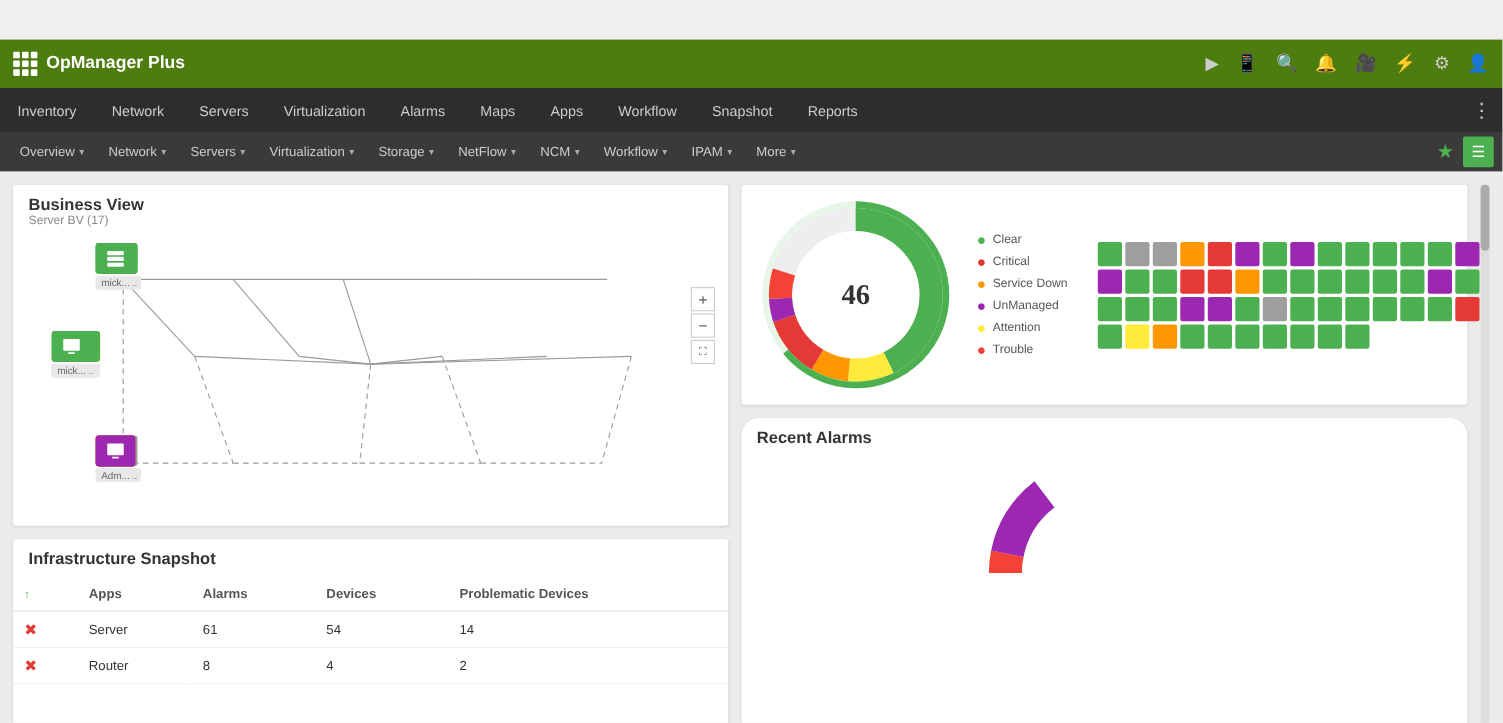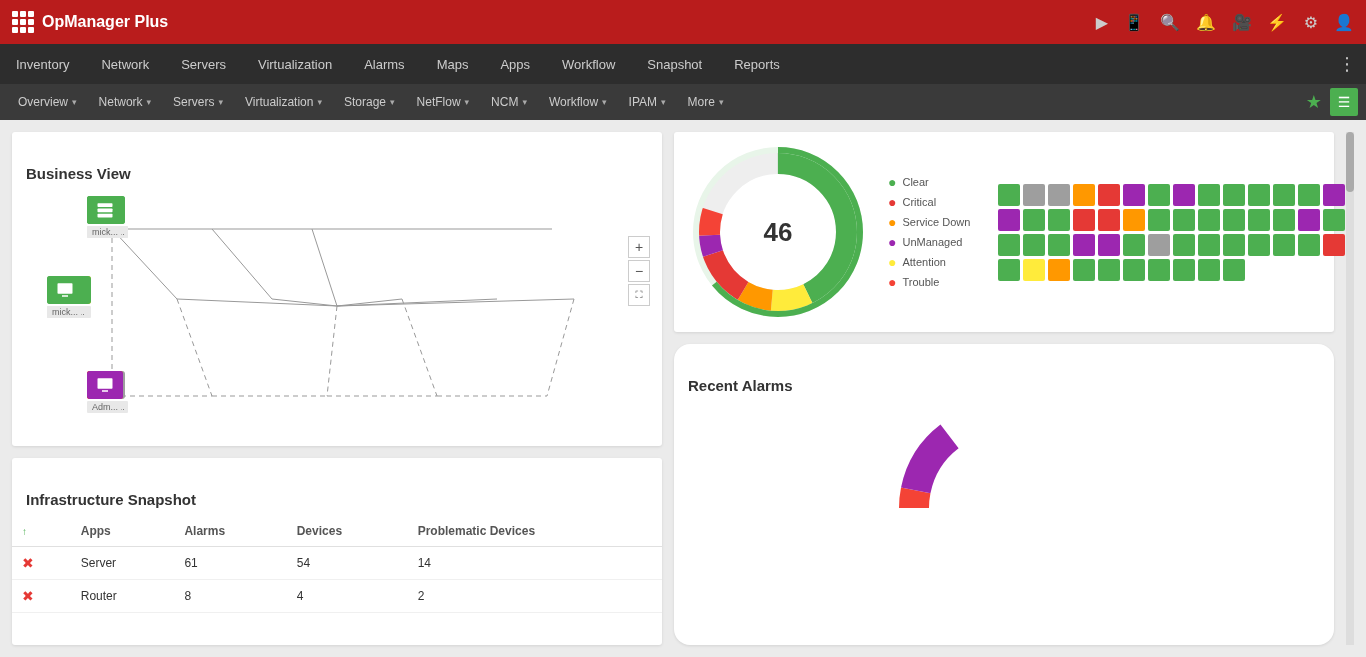--- a/index.html
+++ b/index.html
@@ -1,19 +1,19 @@
 <!DOCTYPE html>
 <html><head>
   <meta charset="utf-8">
   <style>
     * { margin: 0; padding: 0; box-sizing: border-box; }
     body { font-family: Arial, sans-serif; font-size: 13px; background: #f0f0f0; color: #333; width: 1366px; height: 657px; overflow: hidden; }
 
     
-    .topbar { background: #b91c1c; color: white; display: flex; align-items: center; padding: 0 12px; height: 44px; }
+    .topbar { background: #4d7c0f; color: white; display: flex; align-items: center; padding: 0 12px; height: 44px; margin-top: 36px; }
     .topbar-logo { display: flex; align-items: center; gap: 8px; font-size: 16px; font-weight: bold; color: white; flex: 1; }
     .grid-icon { display: grid; grid-template-columns: repeat(3,6px); grid-template-rows: repeat(3,6px); gap: 2px; }
     .grid-dot { background: white; border-radius: 1px; }
     .topbar-icons { display: flex; align-items: center; gap: 16px; }
     .topbar-icon { color: #ccc; font-size: 16px; cursor: pointer; }
 
     
     .mainnav { background: #2d2d2d; display: flex; align-items: center; height: 40px; }
     .mainnav-item { color: #ccc; padding: 0 16px; height: 40px; display: flex; align-items: center; cursor: pointer; font-size: 13px; white-space: nowrap; }
     .mainnav-item.active { background: #4caf50; color: white; }
@@ -28,21 +28,21 @@
     .subnav-menu-btn { background: #4caf50; color: white; width: 28px; height: 28px; display: flex; align-items: center; justify-content: center; cursor: pointer; font-size: 14px; border-radius: 2px; }
 
     
     .content { display: flex; gap: 0; height: calc(657px - 44px - 40px - 36px); background: #ebebeb; padding: 12px; gap: 12px; overflow: hidden; }
 
     
     .left-panel { flex: 1; display: flex; flex-direction: column; gap: 12px; min-width: 0; }
 
     
     .card { background: white; border-radius: 3px; box-shadow: 0 1px 3px rgba(0,0,0,0.1); }
-    .card-header { padding: 10px 14px 4px; margin-top: 23px; }
+    .card-header { padding: 10px 14px 4px; }
     .card-title { font-size: 15px; font-weight: bold; color: #333; }
     .card-subtitle { font-size: 11px; color: #888; }
 
     .business-view { flex: 0 0 310px; position: relative; }
     .network-map { height: 260px; position: relative; overflow: hidden; padding: 10px; }
 
     
     .map-controls { position: absolute; right: 12px; top: 50px; display: flex; flex-direction: column; gap: 2px; z-index: 10; }
     .map-btn { width: 22px; height: 22px; background: #fff; border: 1px solid #ccc; cursor: pointer; display: flex; align-items: center; justify-content: center; font-size: 14px; color: #555; }
     .node { position: absolute; display: flex; flex-direction: column; align-items: center; gap: 2px; }
@@ -68,21 +68,21 @@
     .error-icon { color: #e53935; font-size: 14px; }
 
     
     .right-panel { width: 660px; display: flex; flex-direction: column; gap: 12px; }
 
     
     .heatmap-card { flex: 0 0 auto; }
     .heatmap-content { display: flex; align-items: center; padding: 10px 14px; gap: 20px; }
 
     
-    .donut-wrap { position: relative; width: 180px; height: 180px; flex-shrink: 0; }
+    .donut-wrap { position: relative; width: 180px; height: 180px; flex-shrink: 0; font-family: Liberation Serif, serif; }
     .donut-svg { width: 180px; height: 180px; }
     .donut-center { position: absolute; top: 50%; left: 50%; transform: translate(-50%, -50%); text-align: center; }
     .donut-number { font-size: 26px; font-weight: bold; color: #333; }
 
     
     .heatmap-legend { display: flex; flex-direction: column; gap: 4px; font-size: 11px; color: #555; min-width: 90px; }
     .legend-item { display: flex; align-items: center; gap: 6px; }
 
     
     .heatmap-grid { display: flex; flex-direction: column; gap: 3px; flex: 1; }
@@ -187,20 +187,21 @@
   </div>
 </div>
 
 <div class="content">
 
   <div class="left-panel">
 
     <div class="card business-view">
       <div class="card-header">
         <div class="card-title">Business View</div>
+        <div class="card-subtitle">Server BV (17)</div>
       </div>
       <div class="network-map">
 
         <div class="map-controls">
           <div class="map-btn">+</div>
           <div class="map-btn">−</div>
           <div class="map-btn" style="font-size:10px;">⛶</div>
         </div>
 
         <svg class="map-svg" viewBox="0 0 650 250">

